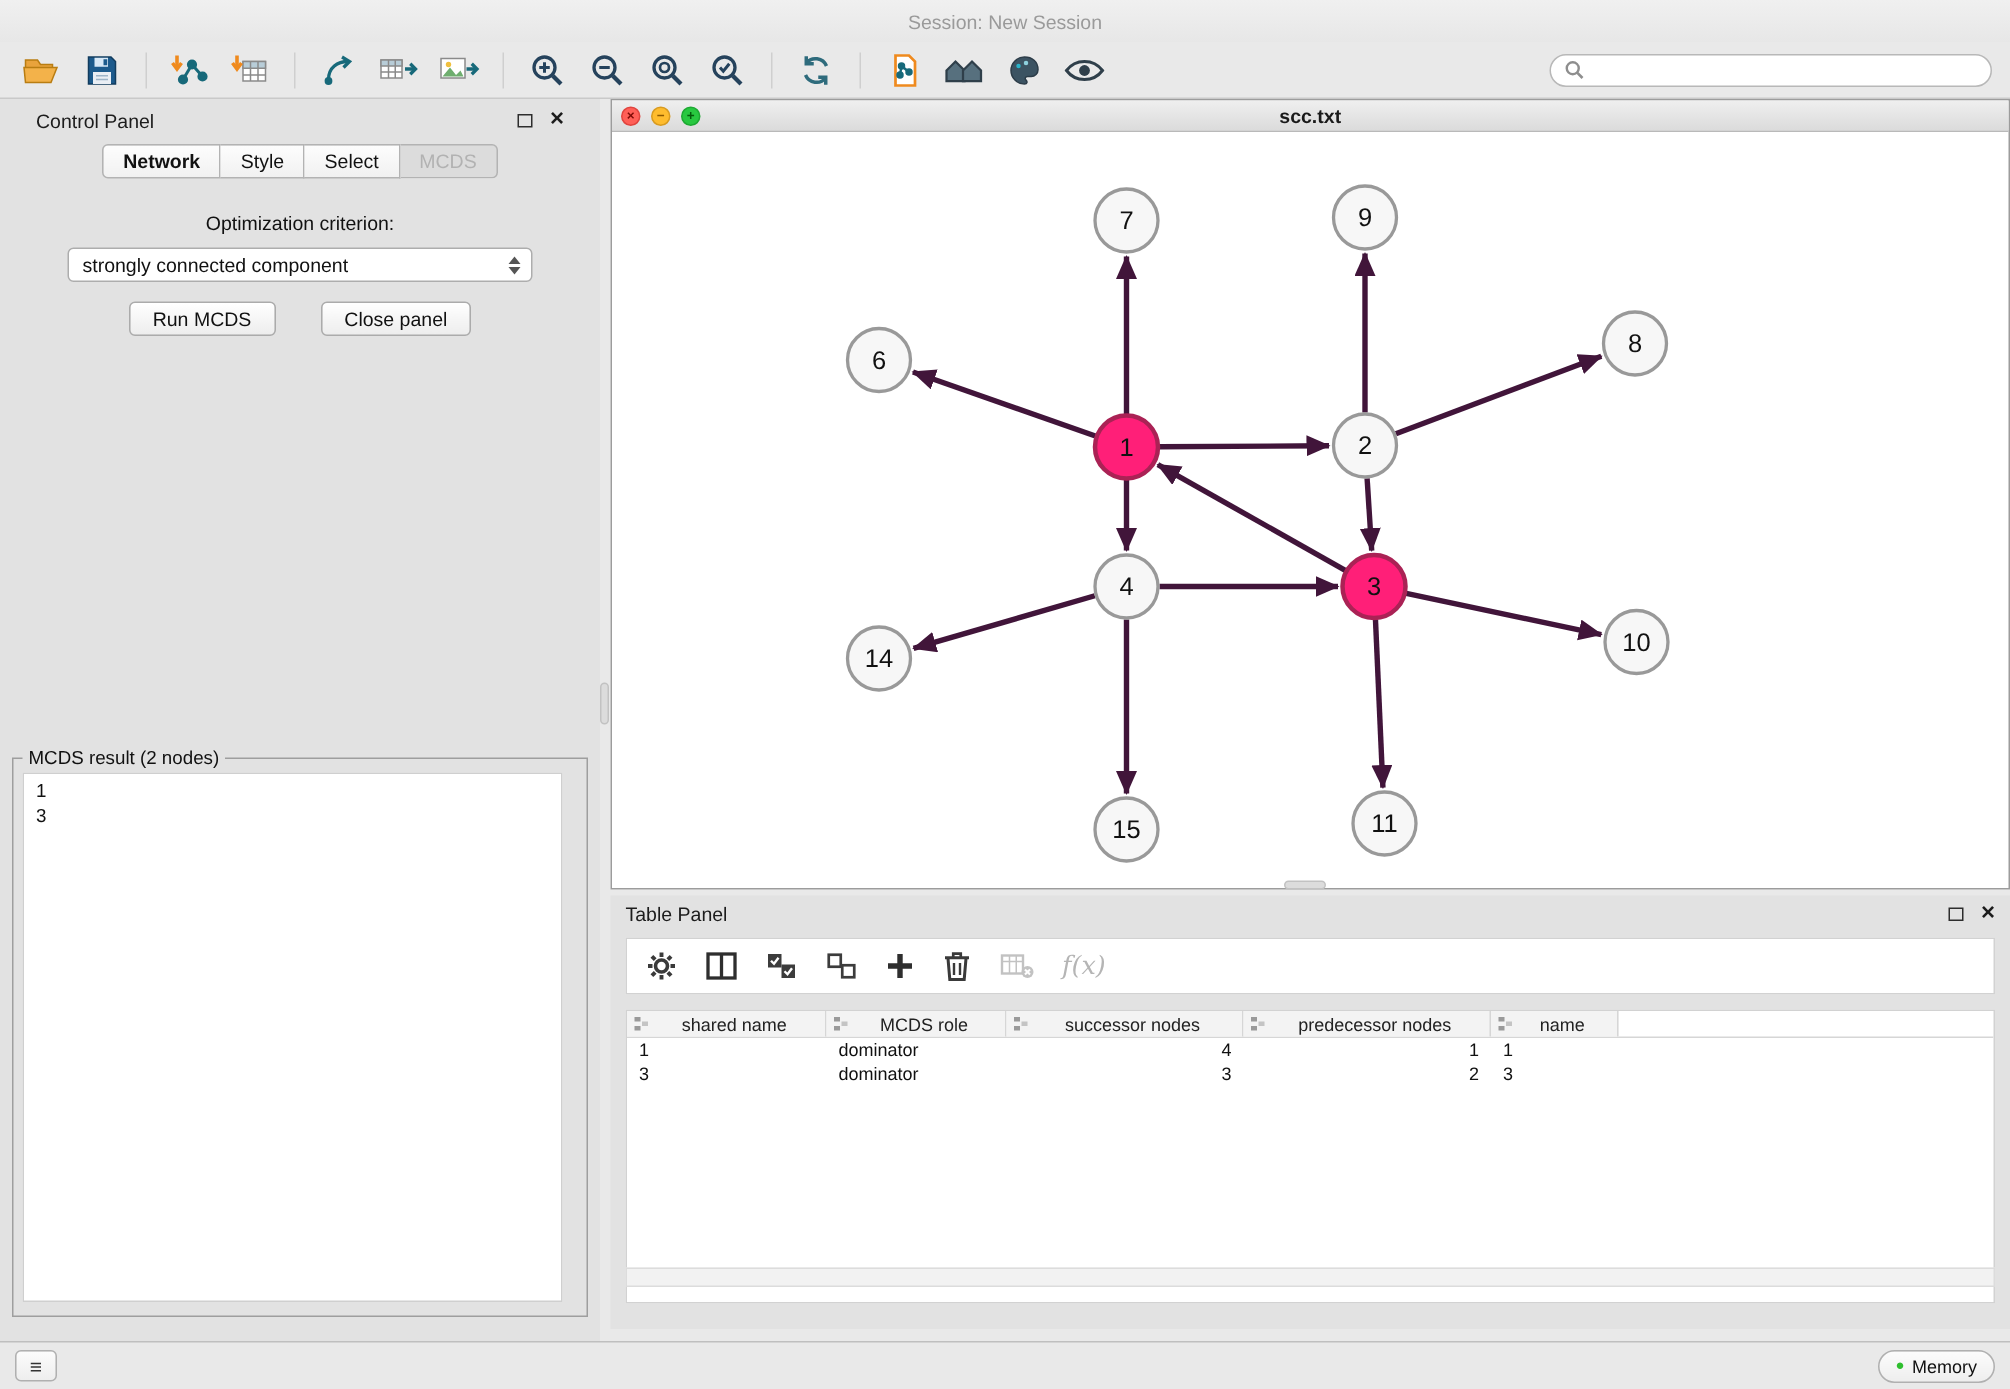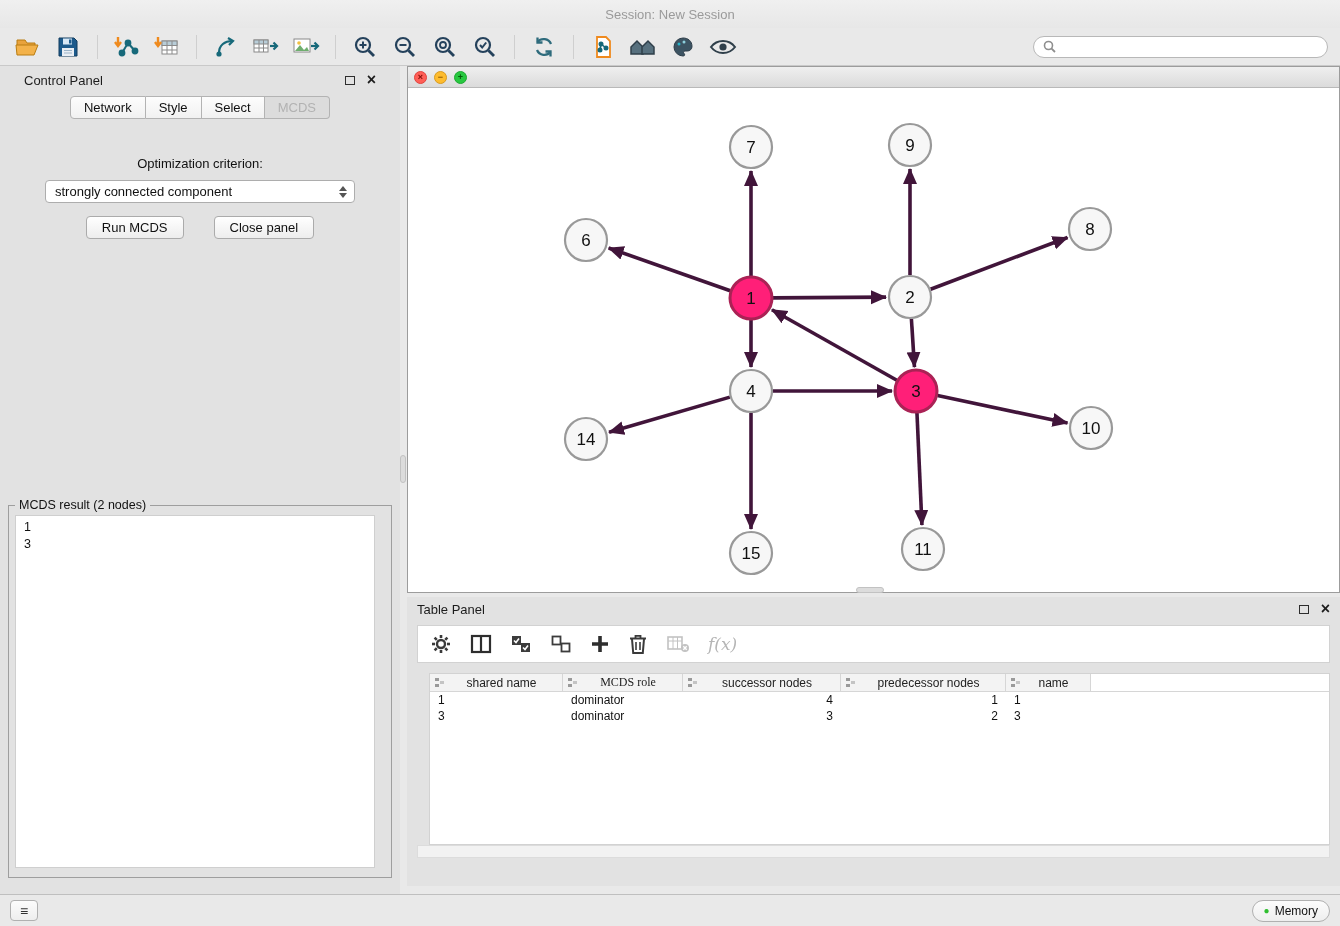--- a/index.html
+++ b/index.html
@@ -20,24 +20,24 @@
 
   
   .control-panel{position:absolute;left:0;top:66px;width:400px;height:828px;background:#e2e2e2;}
   .panel-header{height:28px;display:flex;align-items:center;padding:0 24px;font-size:13px;color:#1c1c1c;}
   .panel-ics{margin-left:auto;display:flex;align-items:center;gap:12px;}
   .float-ic{width:10px;height:9px;border:1.5px solid #2d2d2d;display:inline-block;cursor:pointer;}
   .close-ic{font-size:16px;font-weight:bold;color:#1c1c1c;line-height:1;cursor:pointer;}
   .ctabs{display:flex;justify-content:center;margin-top:2px;}
   .ctab{padding:3px 13px;font-size:13px;border:1px solid #b3b3b3;border-left:none;
     background:linear-gradient(#fdfdfd,#f1f1f1);color:#111;cursor:pointer;}
-  .ctab:first-child{border-left:1px solid #b3b3b3;border-radius:4px 0 0 4px;}
+  .ctab:first-child{border-left:1px solid #b3b3b3;border-radius:4px 0 0 4px;font-weight:bold;}
   .ctab:last-child{border-radius:0 4px 4px 0;}
   .ctab.active{background:#dcdcdc;color:#b2b2b2;}
-  .opt-label{text-align:center;font-size:13px;margin-top:37px;color:#111;}
+  .opt-label{text-align:center;font-size:13px;margin-top:22px;color:#111;}
   .dropdown{margin:9px auto 0;width:310px;height:23px;border:1px solid #adadad;border-radius:4px;background:#fff;
     display:flex;align-items:center;padding:0 7px 0 9px;font-size:13px;color:#111;cursor:pointer;}
   .dd-arrows{margin-left:auto;display:flex;flex-direction:column;gap:2px;}
   .dd-arrows i{display:block;width:0;height:0;border-left:4px solid transparent;border-right:4px solid transparent;}
   .dd-up{border-bottom:5px solid #555;}
   .dd-down{border-top:5px solid #555;}
   .btn-row{display:flex;justify-content:center;gap:30px;margin-top:13px;}
   .btn-row button{font-size:13px;padding:3px 15px;border:1px solid #ababab;border-radius:4px;
     background:linear-gradient(#ffffff,#ededed);cursor:pointer;font-family:inherit;color:#111;}
   .groupbox{position:absolute;left:8px;right:8px;top:428px;bottom:16px;border:1px solid #9e9e9e;margin-top:11px;}
@@ -58,21 +58,21 @@
   .net-canvas{position:absolute;left:0;top:21px;width:929px;height:504px;display:block;}
   .node-label{font-size:17px;fill:#111;font-family:"Liberation Sans",sans-serif;}
 
   
   .table-panel{position:absolute;left:407px;top:597px;width:933px;height:289px;background:#e2e2e2;}
   .tp-header{height:24px;display:flex;align-items:center;padding:0 10px;font-size:13px;color:#1c1c1c;}
   .tp-toolbar{position:absolute;left:10px;right:10px;top:28px;height:38px;background:#fff;border:1px solid #d2d2d2;
     display:flex;align-items:center;padding:0 12px;gap:18px;}
   .tico{display:flex;align-items:center;justify-content:center;background:none;border:none;cursor:pointer;}
   .fx{font-family:"DejaVu Serif",serif;font-style:italic;color:#b5b5b5;font-size:17px;}
-  .tp-table{position:absolute;left:10px;right:10px;top:76px;height:172px;background:#fff;border:1px solid #d2d2d2;overflow:hidden;margin-left:12px;}
+  .tp-table{position:absolute;left:10px;right:10px;top:76px;height:196px;background:#fff;border:1px solid #d2d2d2;overflow:hidden;}
   .thead{display:flex;height:18px;border-bottom:1px solid #d6d6d6;}
   .th{display:flex;align-items:center;border-right:1px solid #d6d6d6;background:#f3f3f3;
     font-size:12px;color:#222;padding:0 4px;}
   .th-label{flex:1;text-align:center;white-space:nowrap;}
   .sort-ic{display:flex;align-items:center;}
   .tr{display:flex;height:16px;align-items:center;cursor:default;}
   .td{font-size:12px;color:#111;padding:0 8px;white-space:nowrap;}
   .tp-scroll{position:absolute;left:10px;right:10px;top:248px;height:13px;background:#f2f2f2;border:1px solid #dcdcdc;}
   .tp-tabs{position:absolute;left:0;right:0;bottom:5px;display:flex;justify-content:center;}
   .btab{padding:3px 11px;font-size:13px;border:1px solid #a9a9a9;border-left:none;
@@ -301,20 +301,21 @@
         <div>3</div>
       </div>
   </div>
 </div>
 
 <div class="network-window">
   <div class="net-titlebar">
     <span class="tl red">×</span>
     <span class="tl yellow">−</span>
     <span class="tl green">+</span>
+    <span class="net-title">scc.txt</span>
   </div>
   <svg class="net-canvas" viewBox="0 0 929 504" preserveAspectRatio="none">
     <defs>
       <marker id="arrow" markerUnits="userSpaceOnUse" markerWidth="18" markerHeight="16" refX="15" refY="7" orient="auto">
         <path id="arrow-head" d="M0,0 L16,7 L0,14 Z" fill="#41153a"></path>
       </marker>
     </defs>
     <g id="edges">
         <line x1="343" y1="188" x2="343" y2="83" stroke="#41153a" stroke-width="3.6" marker-end="url(#arrow)"></line>
         <line x1="322.2449403778676" y1="202.7042820722201" x2="200.64188322414446" y2="159.9589650121235" stroke="#41153a" stroke-width="3.6" marker-end="url(#arrow)"></line>
@@ -463,21 +464,21 @@
         <div class="th" style="width: 133px;">
           <span class="sort-ic">
             <svg width="11" height="11" viewBox="0 0 11 11">
               <rect x="1" y="1" width="4" height="3" fill="#9a9a9a"></rect>
               <rect x="6" y="4" width="4" height="3" fill="#c4c4c4"></rect>
               <rect x="1" y="7" width="4" height="3" fill="#9a9a9a"></rect>
             </svg>
           </span>
           <span class="th-label">shared name</span>
         </div>
-        <div class="th" style="width: 120px; font-family: Liberation Serif, serif;">
+        <div class="th" style="width: 120px;">
           <span class="sort-ic">
             <svg width="11" height="11" viewBox="0 0 11 11">
               <rect x="1" y="1" width="4" height="3" fill="#9a9a9a"></rect>
               <rect x="6" y="4" width="4" height="3" fill="#c4c4c4"></rect>
               <rect x="1" y="7" width="4" height="3" fill="#9a9a9a"></rect>
             </svg>
           </span>
           <span class="th-label">MCDS role</span>
         </div>
         <div class="th" style="width: 158px;">

